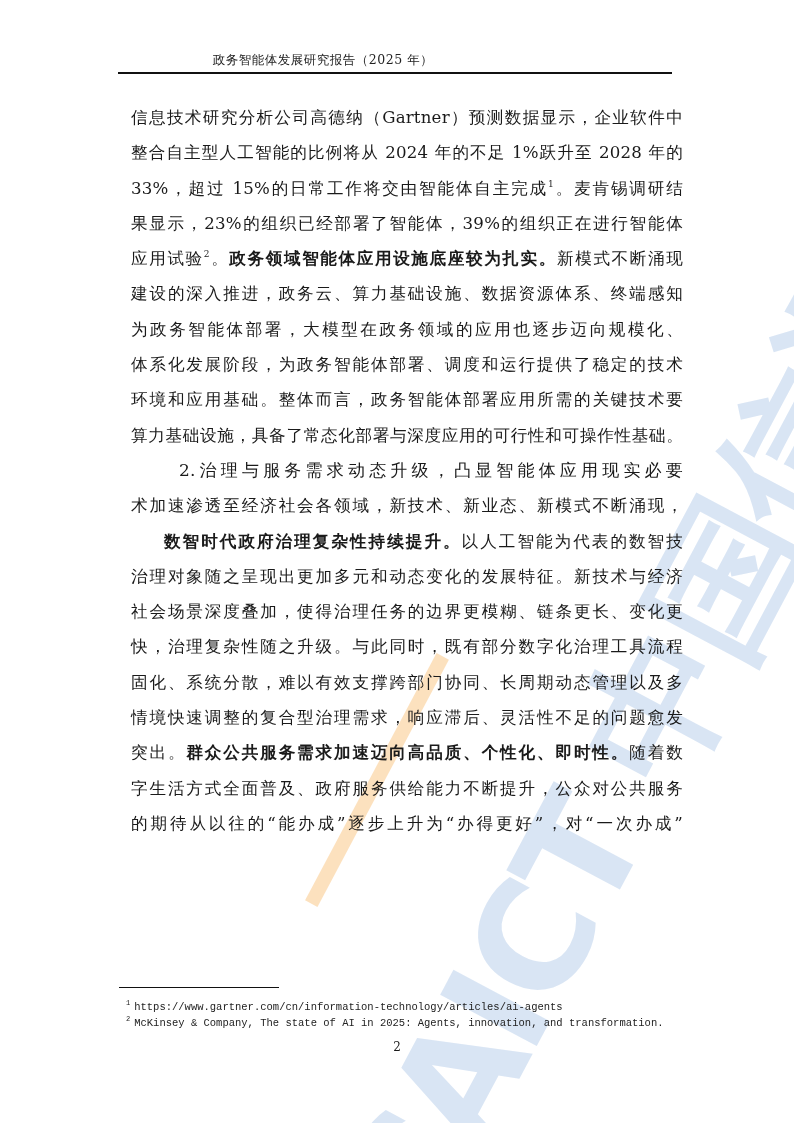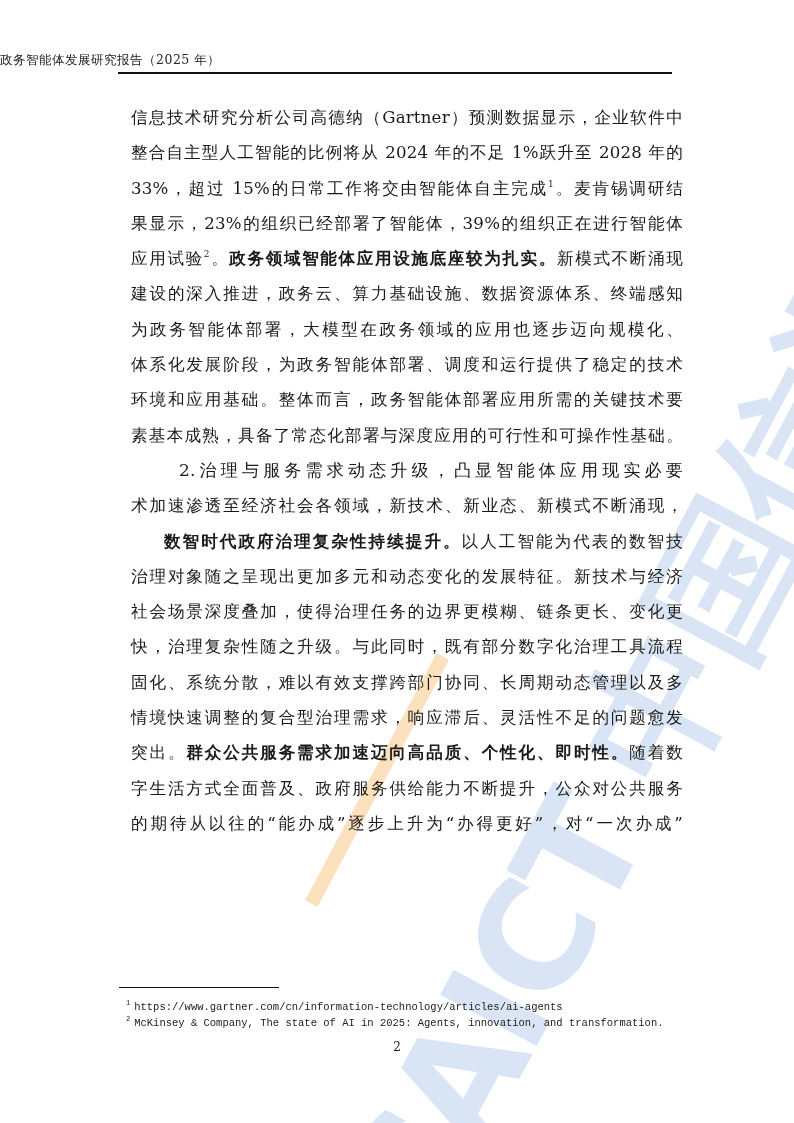--- a/index.html
+++ b/index.html
@@ -1,18 +1,18 @@
 <!DOCTYPE html>
 <html><head>
 <meta charset="utf-8">
 <style>
   html, body { margin: 0; padding: 0; background: #ffffff; }
   body { width: 794px; height: 1123px; position: relative; overflow: hidden;
          font-family: "DejaVu Serif", "Liberation Serif", serif; color: #1a1a1a; }
-  .header-title { position: absolute; top: 52px; left: 0; width: 646px; 
+  .header-title { position: absolute; top: 52px; left: 0; width: 646px; text-align: center;
                   font-size: 12.5px; color: #222; letter-spacing: 0.5px; }
   .header-rule { position: absolute; top: 72px; left: 118px; width: 554px; height: 1.5px; background: #111; }
   .body-text { position: absolute; left: 131px; top: 100px; width: 552px; }
   .line { height: 35.3px; line-height: 35.3px; font-size: 16.6px; white-space: nowrap;
           text-align: justify; text-align-last: justify; letter-spacing: 0.2px; }
   .indent { padding-left: 33px; }
   b, .bold { font-family: "DejaVu Sans", "Liberation Sans", sans-serif; font-weight: bold; }
   .heading { padding-left: 48px; text-align-last: justify; font-size: 17px; }
   sup { font-size: 9px; line-height: 0; vertical-align: super; }
   .fn-rule { position: absolute; top: 987px; left: 119px; width: 160px; height: 1.2px; background: #111; }
@@ -43,21 +43,21 @@
 <div class="body-text">
   <div class="line">信息技术研究分析公司高德纳（Gartner）预测数据显示，企业软件中</div>
   <div class="line">整合自主型人工智能的比例将从 2024 年的不足 1%跃升至 2028 年的</div>
   <div class="line"><span>33%，超过 15%的日常工作将交由智能体自主完成</span><sup>1</sup><span>。麦肯锡调研结</span></div>
   <div class="line">果显示，23%的组织已经部署了智能体，39%的组织正在进行智能体</div>
   <div class="line"><span>应用试验</span><sup>2</sup><span>。</span><b>政务领域智能体应用设施底座较为扎实。</b><span>新模式不断涌现</span></div>
   <div class="line">建设的深入推进，政务云、算力基础设施、数据资源体系、终端感知</div>
   <div class="line">为政务智能体部署，大模型在政务领域的应用也逐步迈向规模化、</div>
   <div class="line">体系化发展阶段，为政务智能体部署、调度和运行提供了稳定的技术</div>
   <div class="line">环境和应用基础。整体而言，政务智能体部署应用所需的关键技术要</div>
-  <div class="line">素基本成熟，具备了常态化部署与深度应用的可行性和可操作性基础。</div>
+  <div class="line">算力基础设施，具备了常态化部署与深度应用的可行性和可操作性基础。</div>
 
   <div class="line heading">2.治理与服务需求动态升级，凸显智能体应用现实必要</div>
 
   <div class="line">术加速渗透至经济社会各领域，新技术、新业态、新模式不断涌现，</div>
   <div class="line indent"><b>数智时代政府治理复杂性持续提升。</b><span>以人工智能为代表的数智技</span></div>
   <div class="line">治理对象随之呈现出更加多元和动态变化的发展特征。新技术与经济</div>
   <div class="line">社会场景深度叠加，使得治理任务的边界更模糊、链条更长、变化更</div>
   <div class="line">快，治理复杂性随之升级。与此同时，既有部分数字化治理工具流程</div>
   <div class="line">固化、系统分散，难以有效支撑跨部门协同、长周期动态管理以及多</div>
   <div class="line">情境快速调整的复合型治理需求，响应滞后、灵活性不足的问题愈发</div>

